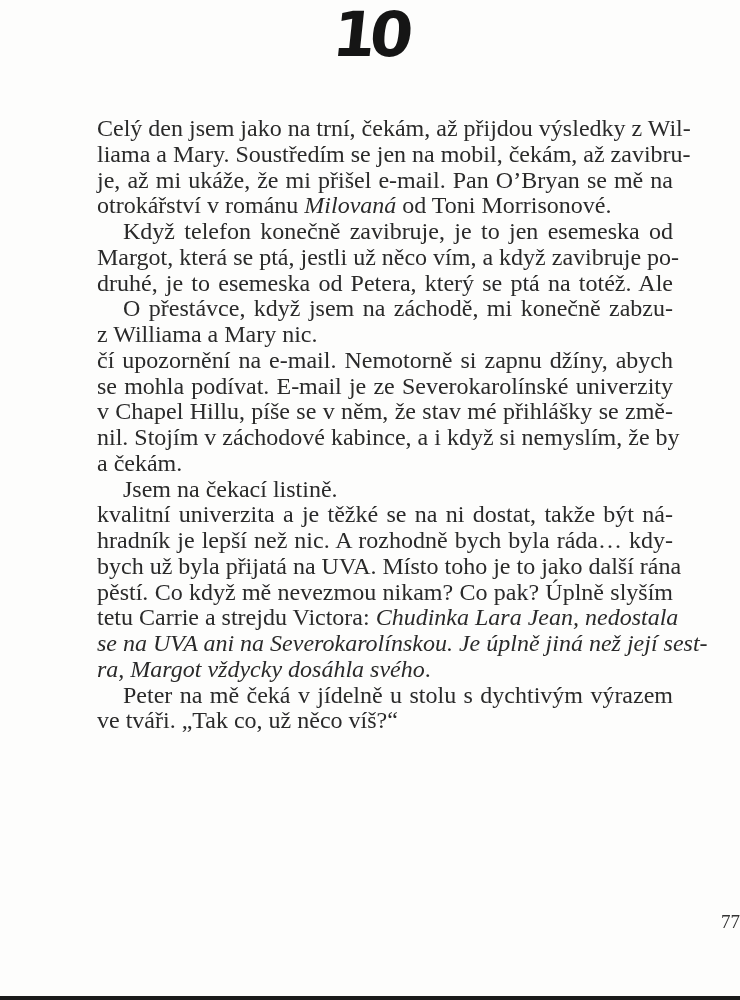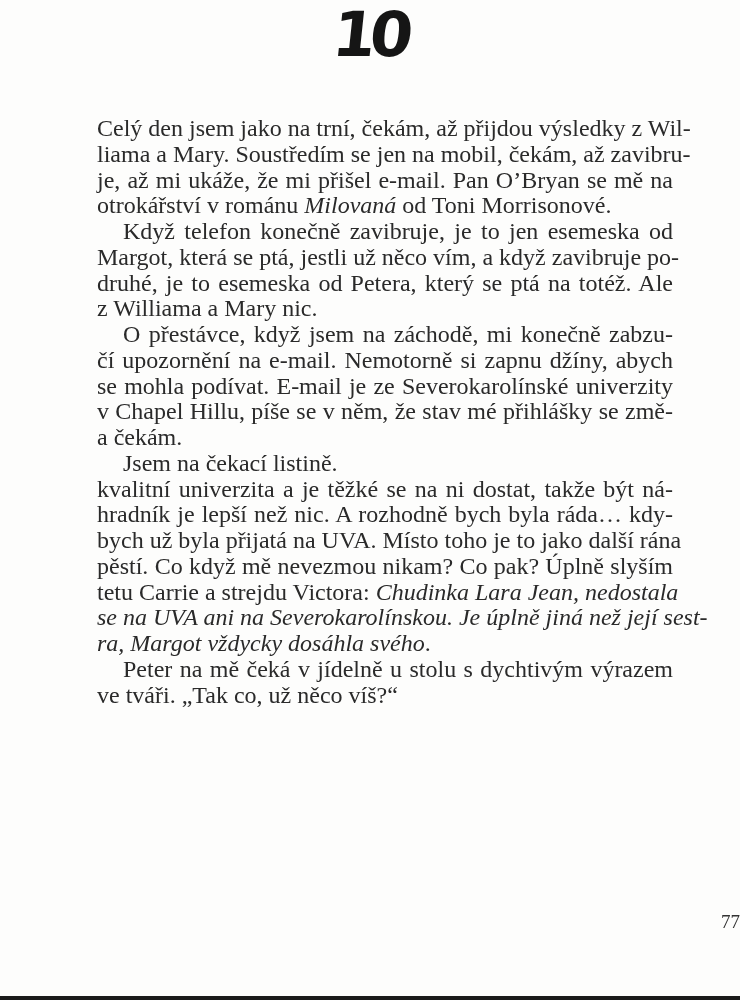--- a/index.html
+++ b/index.html
@@ -47,25 +47,26 @@
 <div class="chapter-number">10</div>
 
 <div class="body-text" id="body-text">
     <span class="line">Celý den jsem jako na trní, čekám, až přijdou výsledky z Wil-</span>
     <span class="line">liama a Mary. Soustředím se jen na mobil, čekám, až zavibru-</span>
     <span class="line">je, až mi ukáže, že mi přišel e-mail. Pan O’Bryan se mě na</span>
     <span class="line last"><span>otrokářství v románu </span><i>Milovaná</i><span> od Toni Morrisonové.</span></span>
     <span class="line indent">Když telefon konečně zavibruje, je to jen esemeska od</span>
     <span class="line">Margot, která se ptá, jestli už něco vím, a když zavibruje po-</span>
     <span class="line">druhé, je to esemeska od Petera, který se ptá na totéž. Ale</span>
+    <span class="line indent">O přestávce, když jsem na záchodě, mi konečně zabzu-</span>
     <span class="line last">z Williama a Mary nic.</span>
-    <span class="line indent">O přestávce, když jsem na záchodě, mi konečně zabzu-</span>
     <span class="line">čí upozornění na e-mail. Nemotorně si zapnu džíny, abych</span>
     <span class="line">se mohla podívat. E-mail je ze Severokarolínské univerzity</span>
     <span class="line">v Chapel Hillu, píše se v něm, že stav mé přihlášky se změ-</span>
+    <span class="line">nil. Stojím v záchodové kabince, a i když si nemyslím, že by</span>
     <span class="line last">a čekám.</span>
     <span class="line indent last">Jsem na čekací listině.</span>
     <span class="line">kvalitní univerzita a je těžké se na ni dostat, takže být ná-</span>
     <span class="line">hradník je lepší než nic. A rozhodně bych byla ráda… kdy-</span>
     <span class="line">bych už byla přijatá na UVA. Místo toho je to jako další rána</span>
     <span class="line">pěstí. Co když mě nevezmou nikam? Co pak? Úplně slyším</span>
     <span class="line"><span>tetu Carrie a strejdu Victora: </span><i>Chudinka Lara Jean, nedostala</i><span></span></span>
     <span class="line"><span></span><i>se na UVA ani na Severokarolínskou. Je úplně jiná než její sest-</i><span></span></span>
     <span class="line last"><span></span><i>ra, Margot vždycky dosáhla svého</i><span>.</span></span>
     <span class="line indent">Peter na mě čeká v jídelně u stolu s dychtivým výrazem</span>

